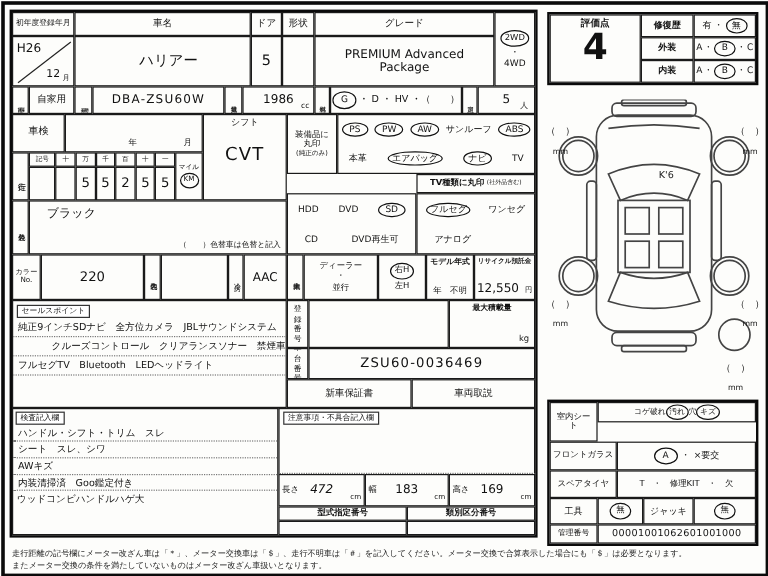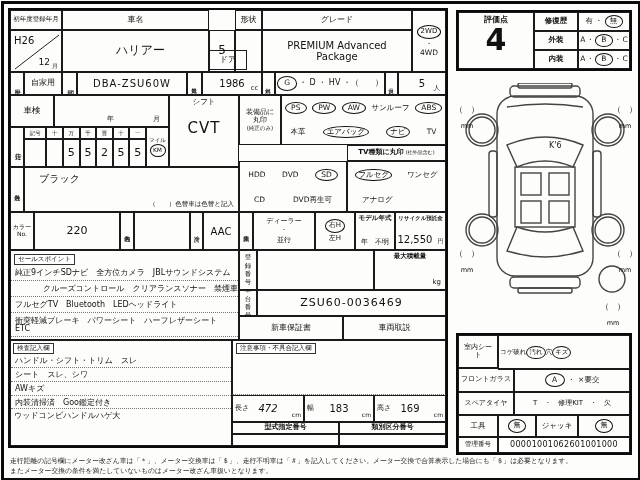--- a/index.html
+++ b/index.html
@@ -17,21 +17,21 @@
 </head>
 <body>
 
 <div id="sheet">
   <div id="frame"></div>
 
   <div class="abs" style="left:8px;top:8px;width:440px;height:440px;border:2px solid #0a0a0a;">
 
     <div class="cell" style="left:0;top:0;width:52px;height:20px;font-size:6.5px;">初年度登録年月</div>
     <div class="cell" style="left:52px;top:0;width:147px;height:20px;font-size:8px;">車名</div>
-    <div class="cell" style="left:199px;top:0;width:38px;height:20px;font-size:8px;margin-top:40px;">ドア</div>
+    <div class="cell" style="left:199px;top:0;width:26px;height:20px;font-size:8px;">ドア</div>
     <div class="cell" style="left:225px;top:0;width:27px;height:20px;font-size:8px;">形状</div>
     <div class="cell" style="left:252px;top:0;width:150px;height:20px;font-size:8px;">グレード</div>
 
     <div class="cell" style="left:0;top:20px;width:52px;height:42px;">
       <svg class="abs" style="left:0;top:0;" width="50" height="40" viewBox="0 0 50 40">
           <line x1="4" y1="38" x2="48" y2="4" stroke="#222" stroke-width="1"></line>
         </svg>
       <span class="abs" style="left:3px;top:4px;font-size:10px;">H26</span>
       <span class="abs" style="right:11px;bottom:3px;font-size:9px;">12</span>
       <span class="abs" style="right:3px;bottom:1px;font-size:6px;">月</span>
@@ -178,21 +178,20 @@
     <div class="cell" style="left:385px;top:202px;width:51px;height:38px;flex-direction:column;justify-content:space-between;padding:2px 0;">
       <span style="font-size:5.5px;font-weight:bold;">リサイクル預託金</span>
       <span><span style="font-size:10px;">12,550</span> <span style="font-size:6px;">円</span></span>
     </div>
 
     <div class="cell" style="left:0;top:240px;width:229px;height:90px;flex-direction:column;align-items:flex-start;justify-content:flex-start;">
       <span class="tab" style="margin:3px 0 0 3px;">セールスポイント</span>
       <div class="dotrow" style="width:100%;font-size:8px;padding:4px 0 2px 4px;box-sizing:border-box;text-align:left;">純正9インチSDナビ　全方位カメラ　JBLサウンドシステム</div>
       <div class="dotrow" style="width:100%;font-size:8px;padding:4px 0 2px 4px;box-sizing:border-box;text-align:right;">クルーズコントロール　クリアランスソナー　禁煙車</div>
       <div class="dotrow" style="width:100%;font-size:8px;padding:4px 0 2px 4px;box-sizing:border-box;text-align:left;">フルセグTV　Bluetooth　LEDヘッドライト</div>
-      <div class="dotrow" style="width:100%;font-size:8px;padding:4px 0 2px 4px;box-sizing:border-box;text-align:left;">衝突軽減ブレーキ　パワーシート　ハーフレザーシート　ETC</div>
     </div>
 
     <div class="cell" style="left:229px;top:240px;width:18px;height:40px;font-size:6.5px;padding:0 2px;word-break:break-all;line-height:1.3;">登録番号</div>
     <div class="cell" style="left:247px;top:240px;width:117px;height:40px;"></div>
     <div class="cell" style="left:364px;top:240px;width:72px;height:40px;">
       <span class="abs" style="left:0;right:0;top:2px;font-size:6.5px;font-weight:bold;">最大積載量</span>
       <span class="abs" style="right:4px;bottom:2px;font-size:7px;">kg</span>
     </div>
     <div class="cell" style="left:229px;top:280px;width:18px;height:26px;font-size:6.5px;padding:0 2px;word-break:break-all;line-height:1.3;">車台番号</div>
     <div class="cell" style="left:247px;top:280px;width:189px;height:26px;font-size:11px;letter-spacing:1px;">ZSU60-0036469</div>
@@ -306,21 +305,21 @@
     </div>
     <div class="abs" style="left:146px;top:213px;text-align:center;line-height:1;">
       <span style="font-size:8px;">（　）</span><br>
       <span style="font-size:6.5px;">mm</span>
     </div>
     <span class="abs" style="left:94px;top:58px;font-size:8px;color:#222;">K'6</span>
   </div>
 
   <div class="abs" style="left:456px;top:333px;width:176px;height:122px;border:2px solid #0a0a0a;">
     <div class="cell" style="left:0;top:0;width:40px;height:33px;font-size:7px;padding:0 2px;">室内シート</div>
-    <div class="cell" style="left:40px;top:0;width:132px;height:35px;font-size:6.5px;justify-content:flex-start;padding:0 1px;">
+    <div class="cell" style="left:40px;top:0;width:132px;height:17px;font-size:6.5px;justify-content:center;padding:0 1px;">
       <span>コゲ</span>
       <span>破れ</span>
       <span class="circ" style="padding:2px 2px;">汚れ</span>
       <span>穴</span>
       <span class="circ" style="padding:2px 2px;">キズ</span>
     </div>
     <div class="cell" style="left:0;top:33px;width:56px;height:24px;font-size:7px;">フロントガラス</div>
     <div class="cell" style="left:56px;top:33px;width:116px;height:24px;font-size:7.5px;gap:3px;">
       <span class="circ" style="padding:2px 4px;">A</span>
       <span>・</span>

